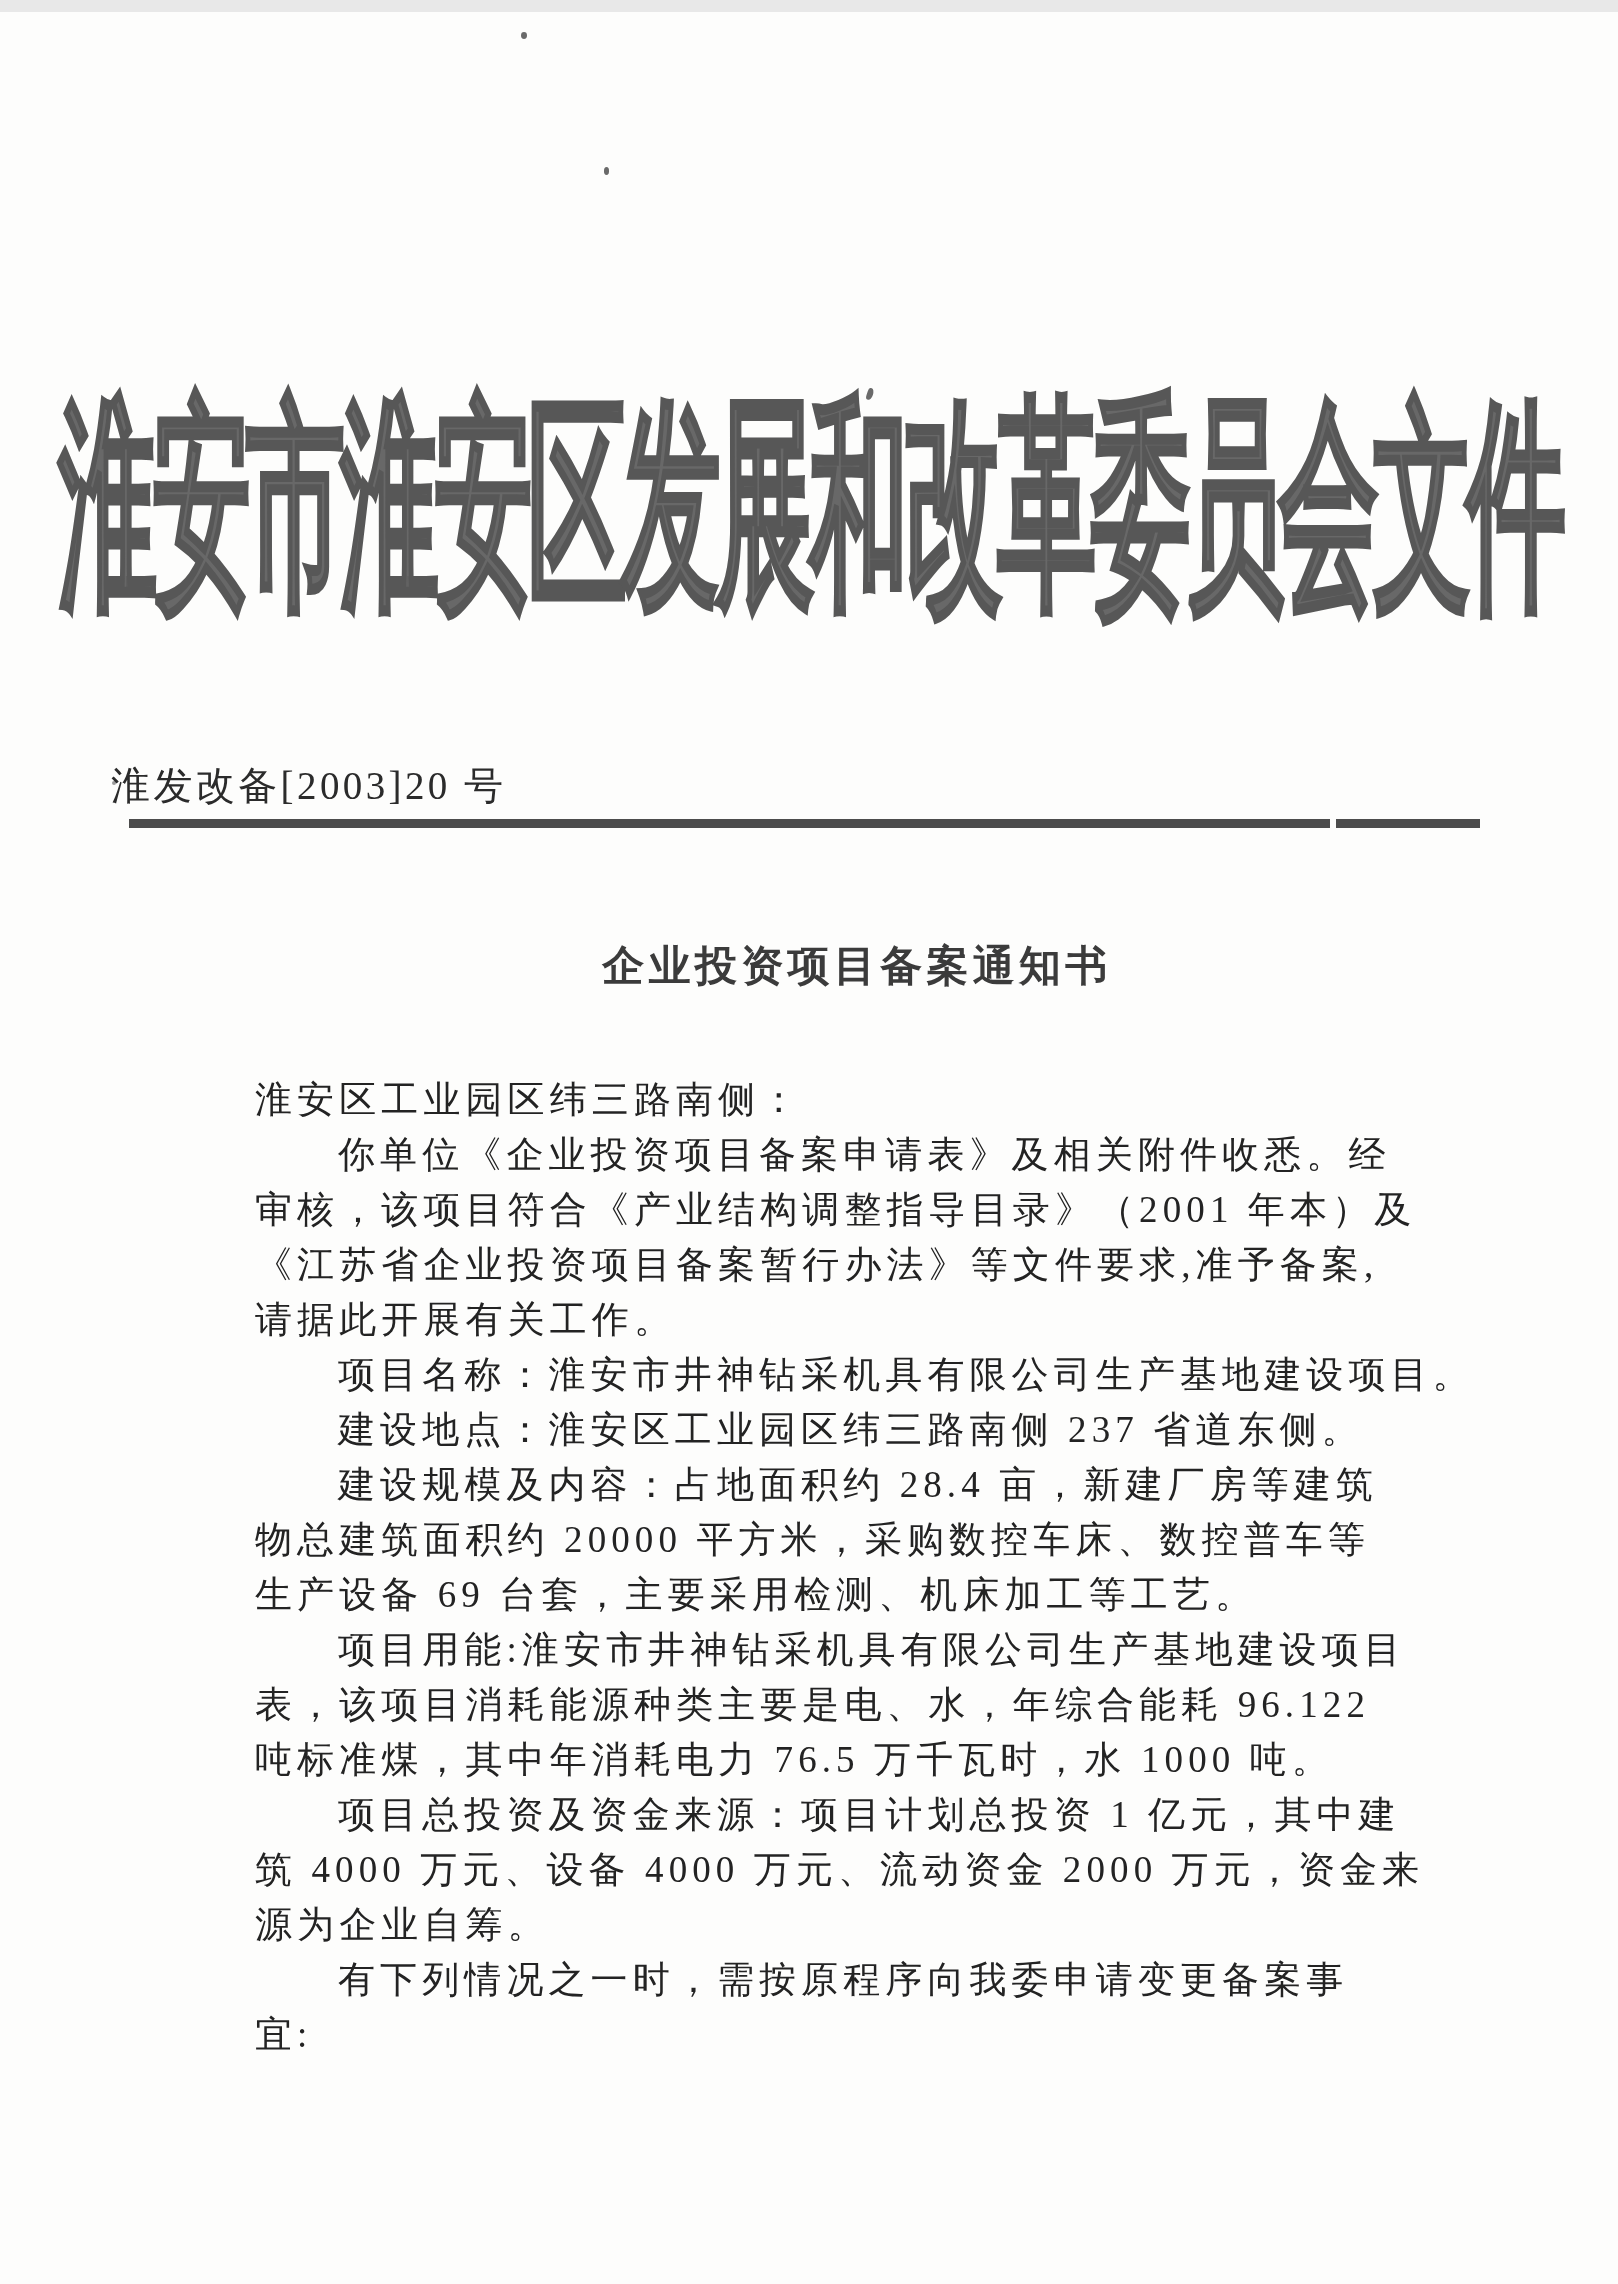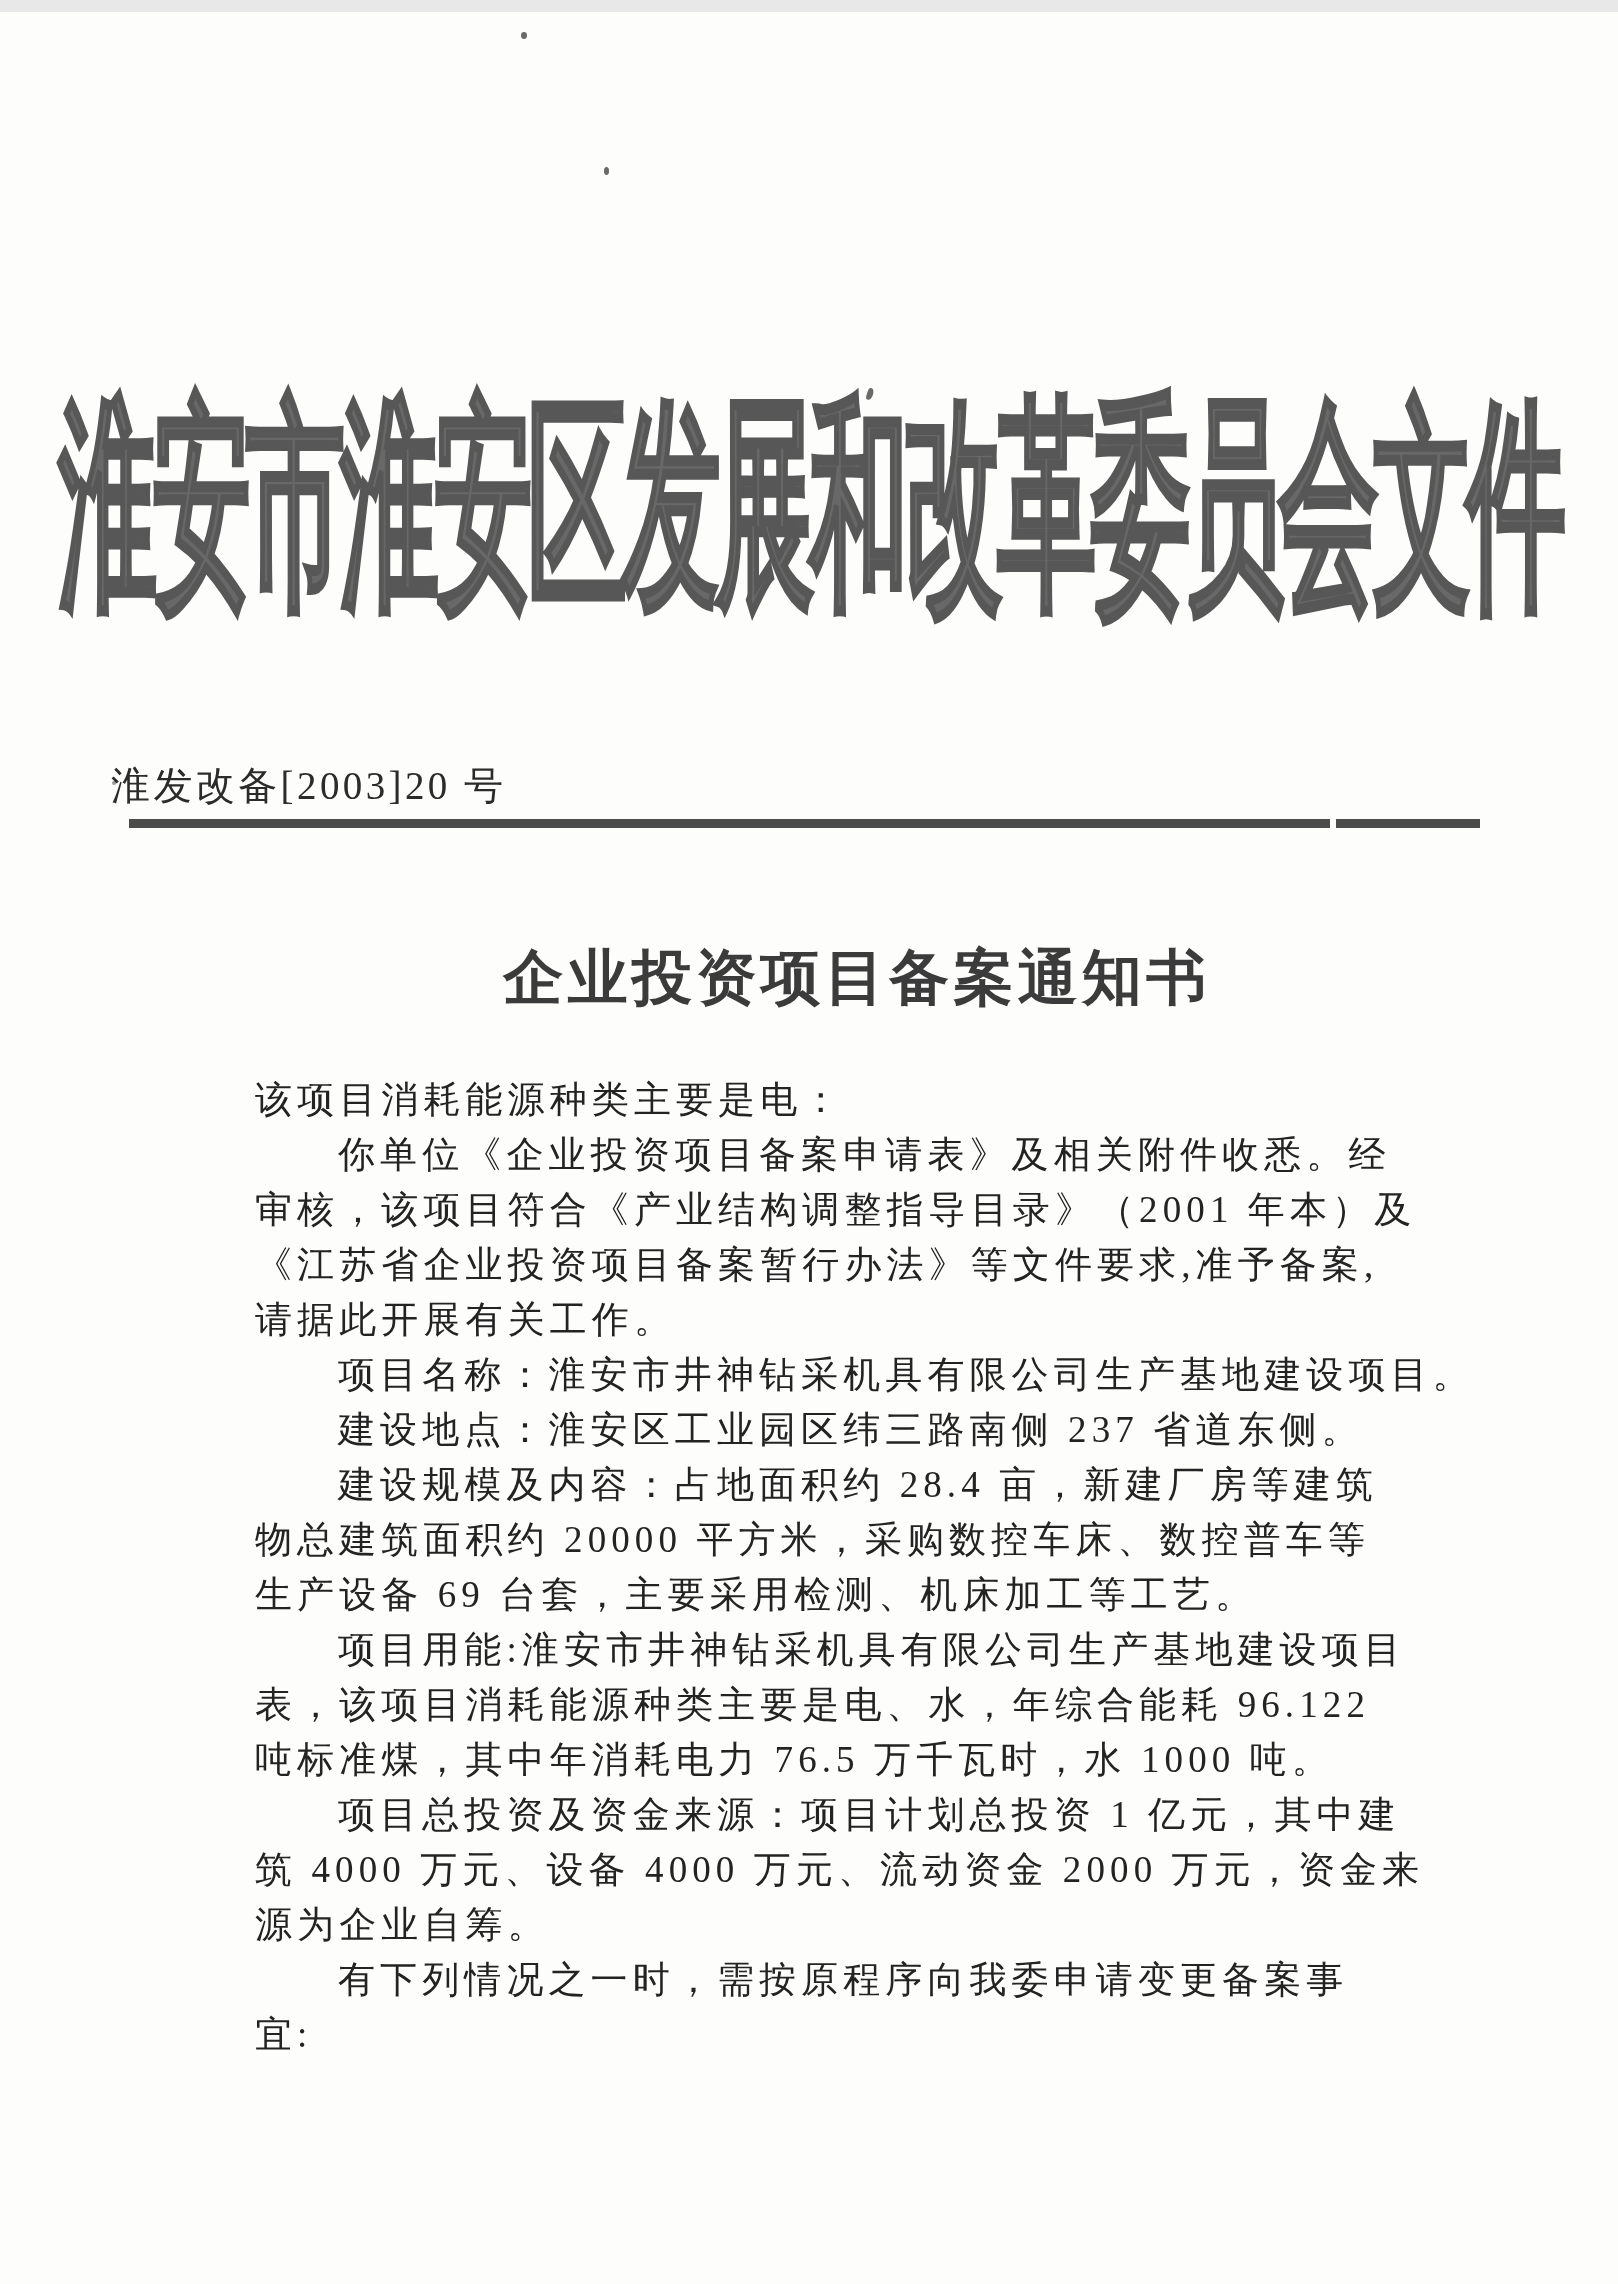--- a/index.html
+++ b/index.html
@@ -49,21 +49,21 @@
     position:absolute;top:806px;left:1330px;
     width:6px;height:12px;
     background:#fdfdfc;
   }
   
   .notice-title{
     position:absolute;top:926px;left:0;right:0;
     padding-left:95px;
     text-align:center;
     font-family:"Liberation Sans","DejaVu Sans",sans-serif;
-    font-size:60px;
+    font-size:42px;
     font-weight:700;
     letter-spacing:4.3px;
     color:#3b3b3b;
     white-space:nowrap;
   }
   
   .body-block{
     position:absolute;top:1060px;left:255px;
     width:1242px;
   }
@@ -102,21 +102,21 @@
   </div>
 
   <div class="doc-number">淮发改备[2003]20 号</div>
 
   <div class="rule"></div>
   <div class="rule-gap"></div>
 
   <div class="notice-title">企业投资项目备案通知书</div>
 
   <div class="body-block">
-    <div class="line">该项目消耗能源种类主要是电：</div>
+    <div class="line">淮安区工业园区纬三路南侧：</div>
     <div class="line indent">你单位《企业投资项目备案申请表》及相关附件收悉。经</div>
     <div class="line">审核，该项目符合《产业结构调整指导目录》（2001 年本）及</div>
     <div class="line">《江苏省企业投资项目备案暂行办法》等文件要求,准予备案,</div>
     <div class="line">请据此开展有关工作。</div>
     <div class="line indent">项目名称：淮安市井神钻采机具有限公司生产基地建设项目。</div>
     <div class="line indent">建设地点：淮安区工业园区纬三路南侧 237 省道东侧。</div>
     <div class="line indent">建设规模及内容：占地面积约 28.4 亩，新建厂房等建筑</div>
     <div class="line">物总建筑面积约 20000 平方米，采购数控车床、数控普车等</div>
     <div class="line">生产设备 69 台套，主要采用检测、机床加工等工艺。</div>
     <div class="line indent">项目用能:淮安市井神钻采机具有限公司生产基地建设项目</div>

